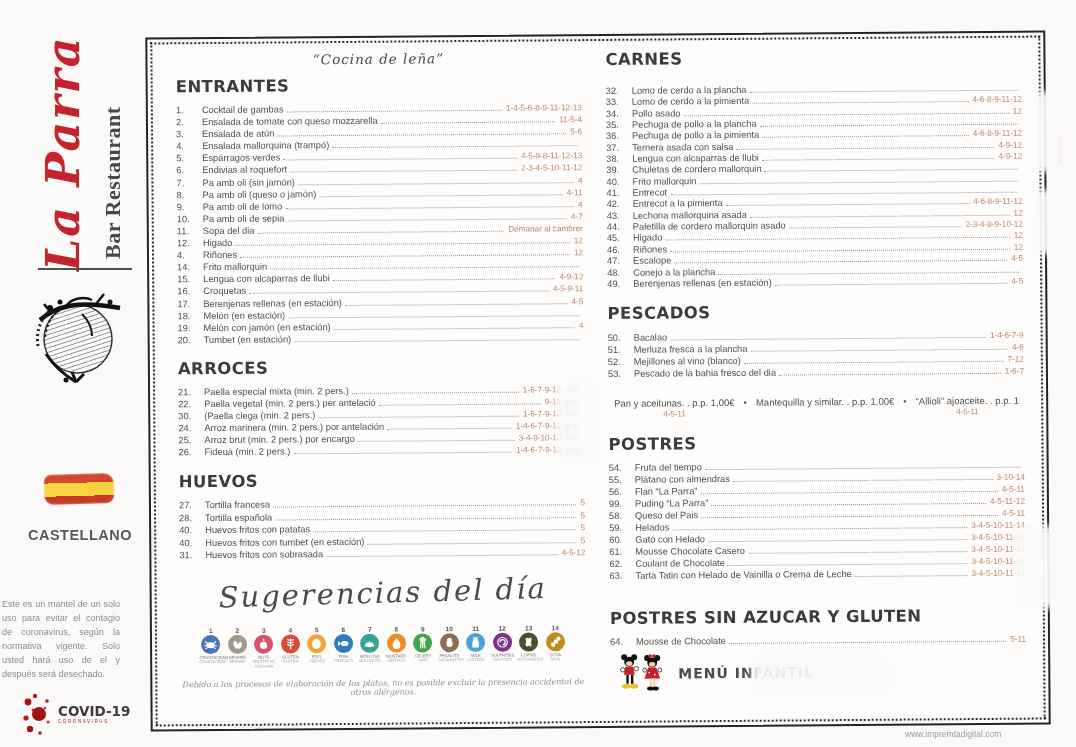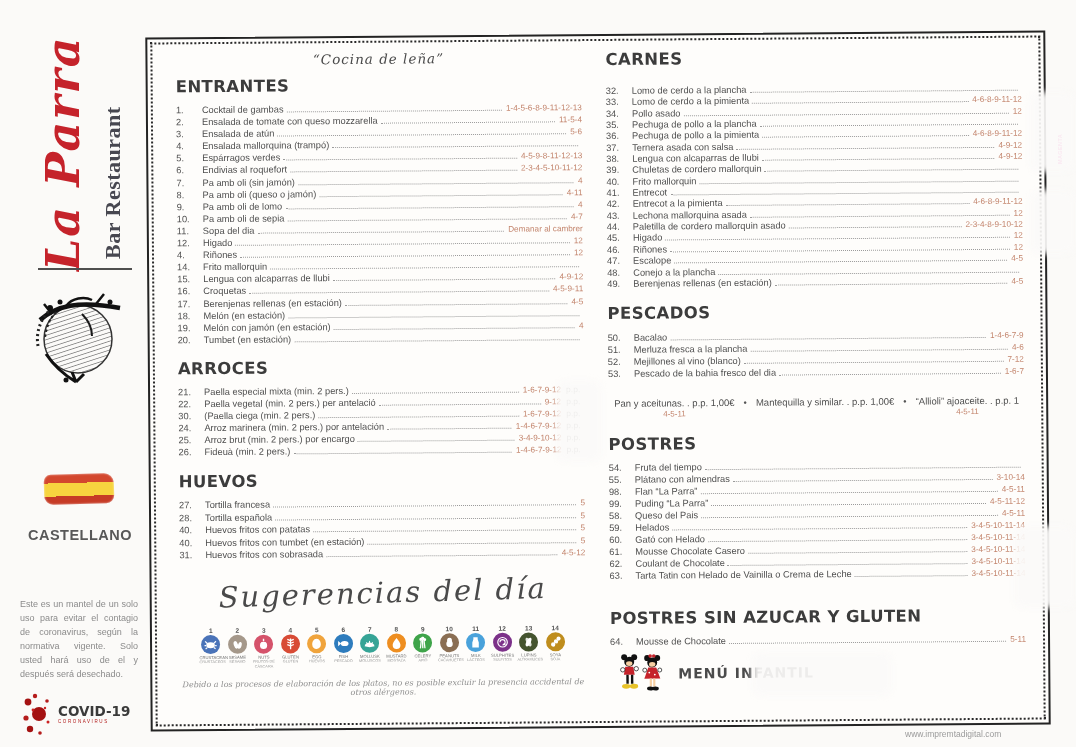--- a/index.html
+++ b/index.html
@@ -77,21 +77,21 @@
     position:absolute;left:44px;top:474px;width:70px;height:30px;
     background:linear-gradient(#d3472e 0 29%,#f7d43f 29% 73%,#c63b26 73% 100%);
     border-radius:7px 10px 8px 9px;transform:rotate(-1.5deg);
     box-shadow:0 0 2px rgba(255,255,255,0.8) inset;
   }
   .castellano{
     position:absolute;left:24px;top:527px;width:112px;text-align:center;
     font-size:14.5px;font-weight:bold;color:#585858;letter-spacing:0.5px;
   }
   .notice{
-    position:absolute;left:20px;top:598px;width:118px;
+    position:absolute;left:2px;top:598px;width:118px;
     font-size:9px;line-height:1.55;color:#8b8b8b;text-align:justify;
   }
   .covid{position:absolute;left:20px;top:688px;display:flex;align-items:center;gap:2px;}
   .covid-text{display:flex;flex-direction:column;}
   .covid-label{font-size:13.5px;font-weight:900;color:#3a3a3a;font-family:"DejaVu Sans",sans-serif;}
   .covid-sub{font-size:4.5px;color:#b01818;letter-spacing:1.6px;}
   
   .footer-url{position:absolute;left:905px;top:729px;font-size:8.5px;color:#9b9b9b;}
   .print-mark{
     position:absolute;left:1057px;top:44px;height:120px;
@@ -692,21 +692,21 @@
           <span class="leader"></span>
           <span class="iall"></span>
         </div>
         <div class="item-row" style="height: 12px;">
           <span class="inum">55.</span>
           <span class="iname">Plátano con almendras</span>
           <span class="leader"></span>
           <span class="iall">3-10-14</span>
         </div>
         <div class="item-row" style="height: 12px;">
-          <span class="inum">98.</span>
+          <span class="inum">56.</span>
           <span class="iname">Flan “La Parra”</span>
           <span class="leader"></span>
           <span class="iall">4-5-11</span>
         </div>
         <div class="item-row" style="height: 12px;">
           <span class="inum">99.</span>
           <span class="iname">Puding “La Parra”</span>
           <span class="leader"></span>
           <span class="iall">4-5-11-12</span>
         </div>

